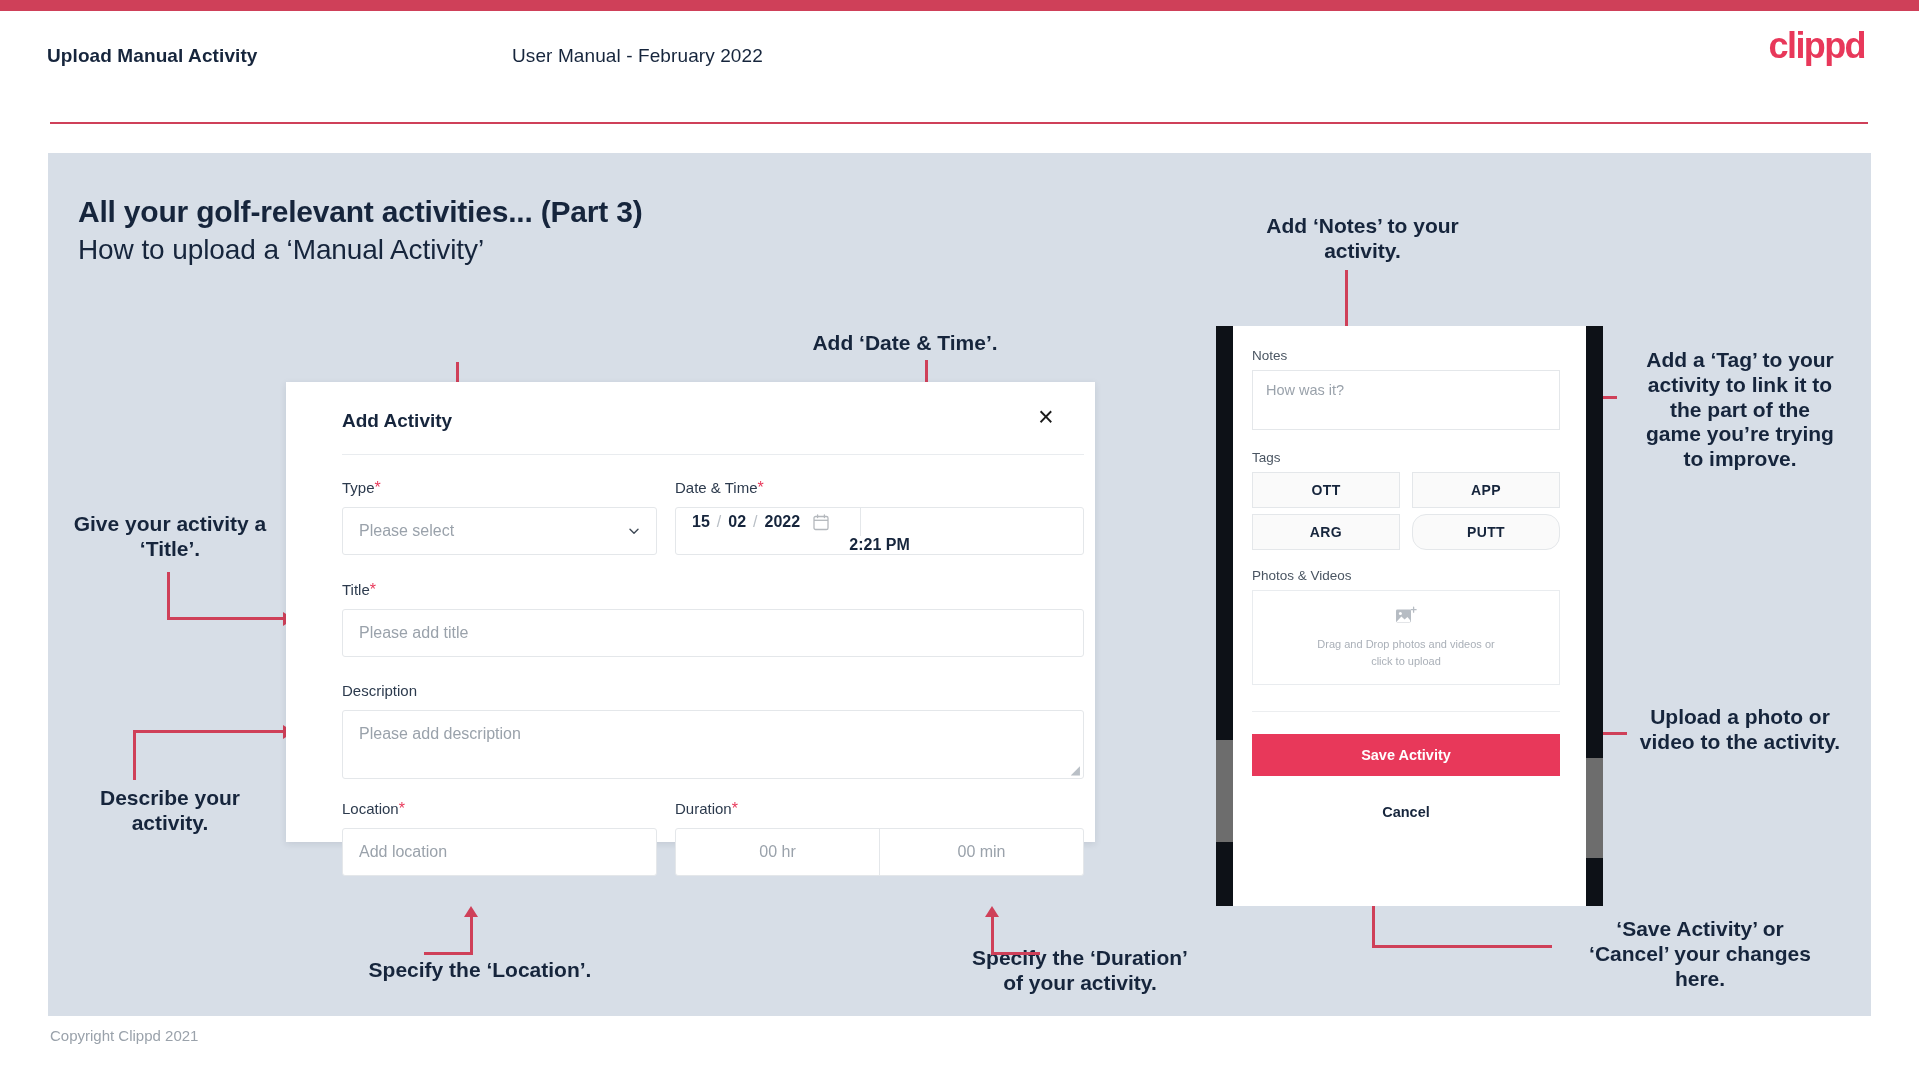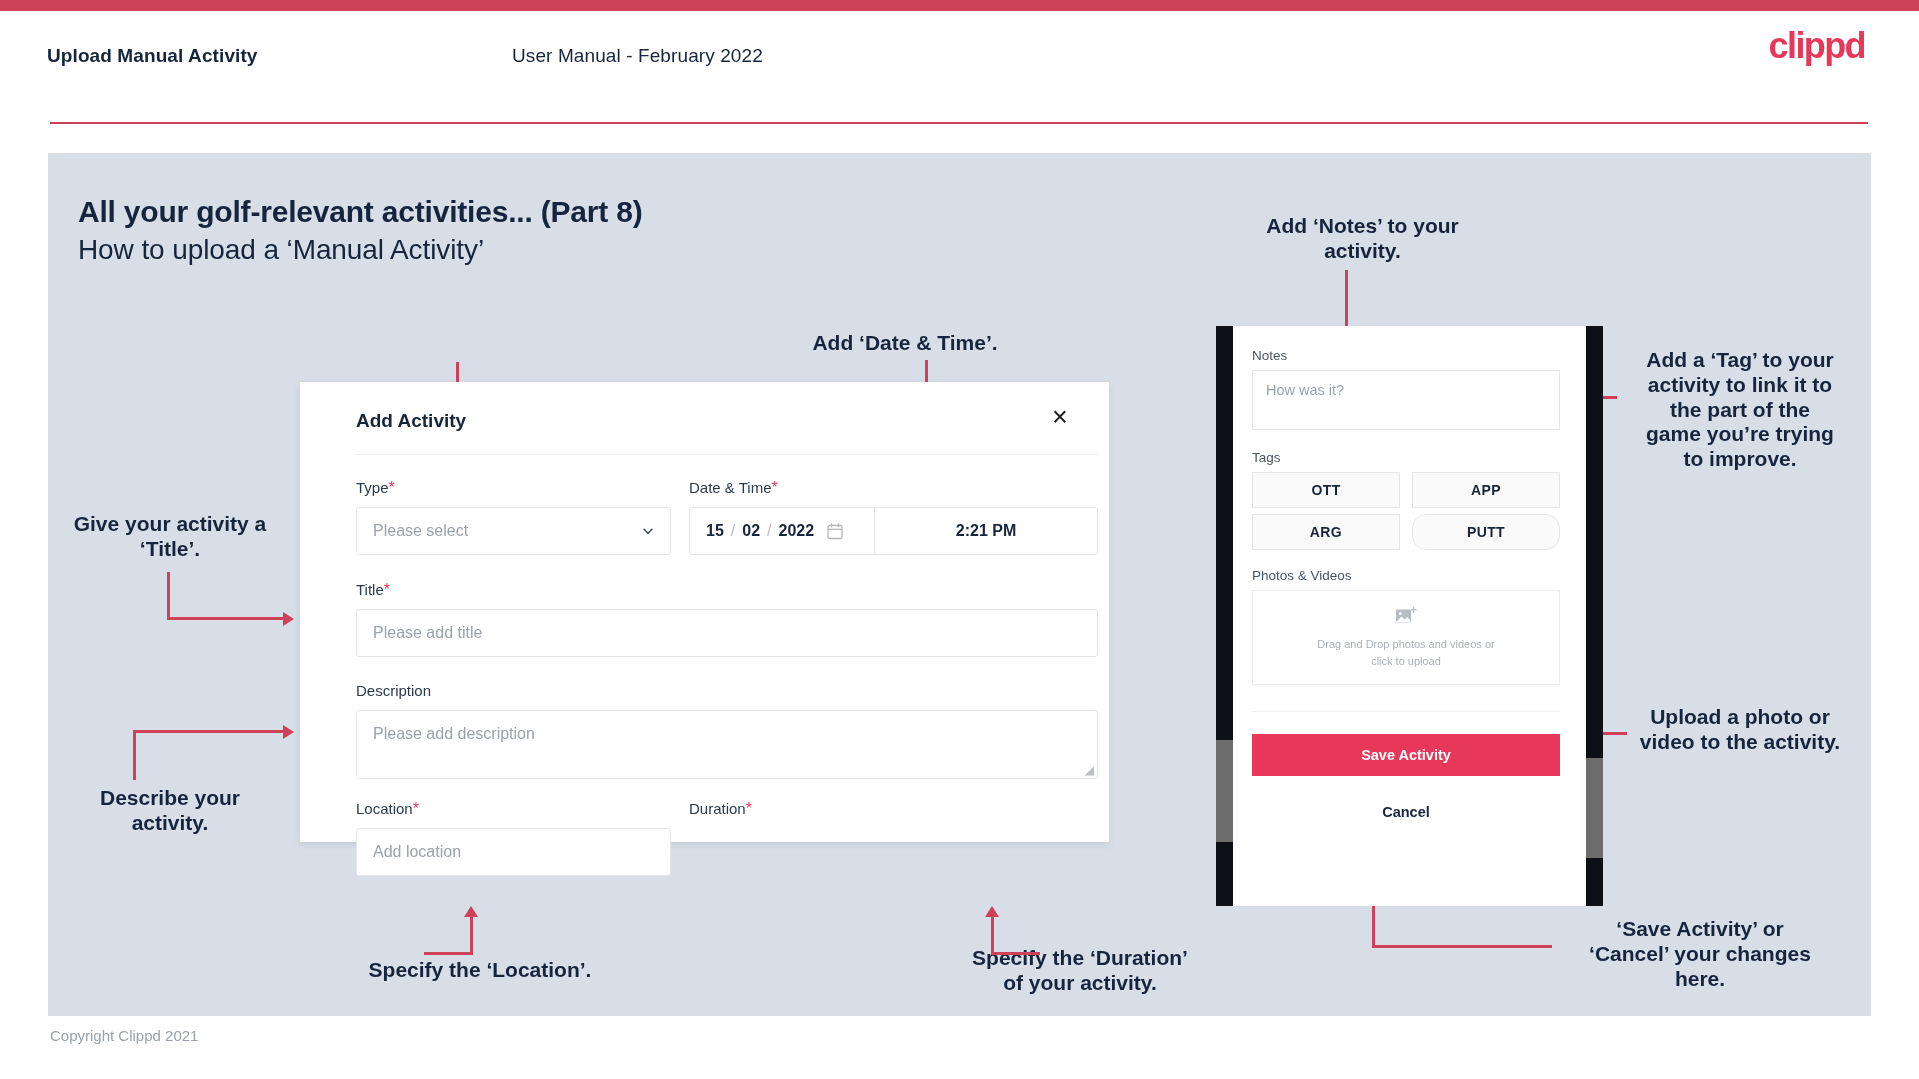--- a/index.html
+++ b/index.html
@@ -63,21 +63,21 @@
   .ln.h { height: 3px; }
   .ln.v { width: 3px; }
   .arrowhead { position: absolute; width: 0; height: 0; }
   .ah-down  { border-left: 7px solid transparent; border-right: 7px solid transparent; border-top: 11px solid #cf4059; }
   .ah-up    { border-left: 7px solid transparent; border-right: 7px solid transparent; border-bottom: 11px solid #cf4059; }
   .ah-right { border-top: 7px solid transparent; border-bottom: 7px solid transparent; border-left: 11px solid #cf4059; }
   .ah-left  { border-top: 7px solid transparent; border-bottom: 7px solid transparent; border-right: 11px solid #cf4059; }
 
   
   .dialog {
-    position: absolute; left: 300px; top: 382px;
+    position: absolute; left: 286px; top: 382px;
     width: 809px; height: 460px;
     background: #ffffff;
     box-shadow: 0 2px 7px rgba(20,30,50,.10);
   }
   .dlg-title {
     position: absolute; left: 56px; top: 28px;
     font-size: 19px; font-weight: 700; color: #16253c;
   }
   .dlg-close {
     position: absolute; right: 34px; top: 20px;
@@ -104,21 +104,21 @@
     padding: 0 16px;
   }
 
   .chev {
     position: absolute; right: 16px; top: 50%; transform: translateY(-50%);
     width: 12px; height: 12px;
   }
 
   .dt-wrap {
     position: absolute; display: flex;
-    border: 1px solid #e4e7ea; border-radius: 3px; background:#fff;
+    border: 1px solid #e4e7ea; border-radius: 3px; background:#fff;flex-direction:column;
   }
   .dt-date {
     width: 185px; height: 100%;
     display: flex; align-items: center; gap: 7px;
     padding: 0 16px; font-size: 16px; color: #16253c; font-weight: 600;
     border-right: 1px solid #e4e7ea;
   }
   .dt-sep { color: #b9bfc6; font-weight: 400; }
   .dt-time {
     flex: 1; display: flex; align-items: center; justify-content: center;
@@ -214,21 +214,21 @@
 <div id="page">
 
   <div class="top-bar"></div>
 
   <div class="hdr-title">Upload Manual Activity</div>
   <div class="hdr-sub">User Manual - February 2022</div>
   <div class="logo">clippd</div>
   <div class="hdr-rule"></div>
 
   <div class="slide"></div>
-  <div class="slide-title">All your golf-relevant activities... (Part 8)</div>
+  <div class="slide-title">All your golf-relevant activities... (Part 3)</div>
   <div class="slide-subtitle">How to upload a ‘Manual Activity’</div>
 
 
   <div class="anno" style="left:790px; top:331px; width:230px;">Add ‘Date &amp; Time’.</div>
 
   <div class="anno" style="left:47px; top:512px; width:246px;">Give your activity a
 ‘Title’.</div>
 
   <div class="anno" style="left:48px; top:786px; width:244px;">Describe your
 activity.</div>
@@ -350,20 +350,24 @@
     <div class="fld-label" style="left:56px; top:418px;">
       <span>Location</span><span class="req">*</span>
     </div>
     <div class="inp" style="left:56px; top:446px; width:315px; height:48px;">
       <span>Add location</span>
     </div>
 
     <div class="fld-label" style="left:389px; top:418px;">
       <span>Duration</span><span class="req">*</span>
     </div>
+    <div class="dur-wrap" style="left:389px; top:446px; width:409px; height:48px;">
+      <div class="dur-cell">00 hr</div>
+      <div class="dur-cell">00 min</div>
+    </div>
   </div>
 
   <div class="phone">
     <div class="phone-edge l"></div>
     <div class="phone-btn" style="left:0; top:414px; height:102px;"></div>
     <div class="phone-edge r"></div>
     <div class="phone-btn" style="right:0; top:432px; height:100px;"></div>
 
     <div class="phone-screen">
 

